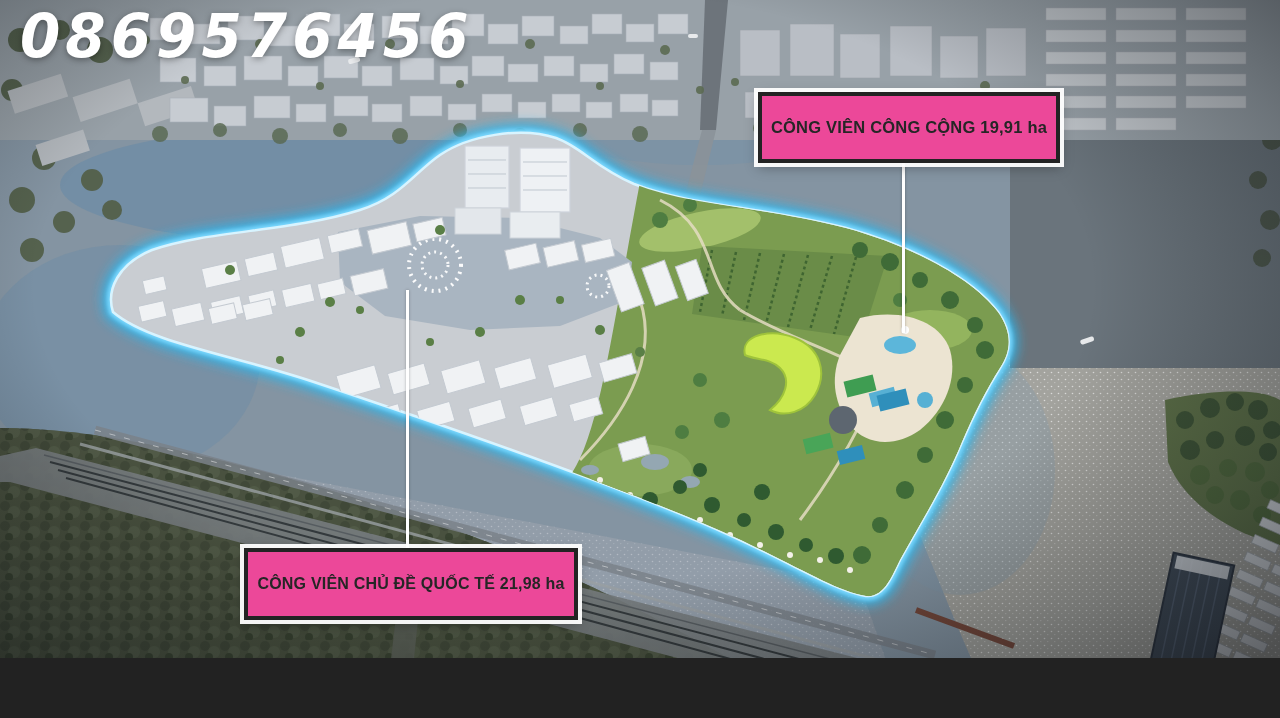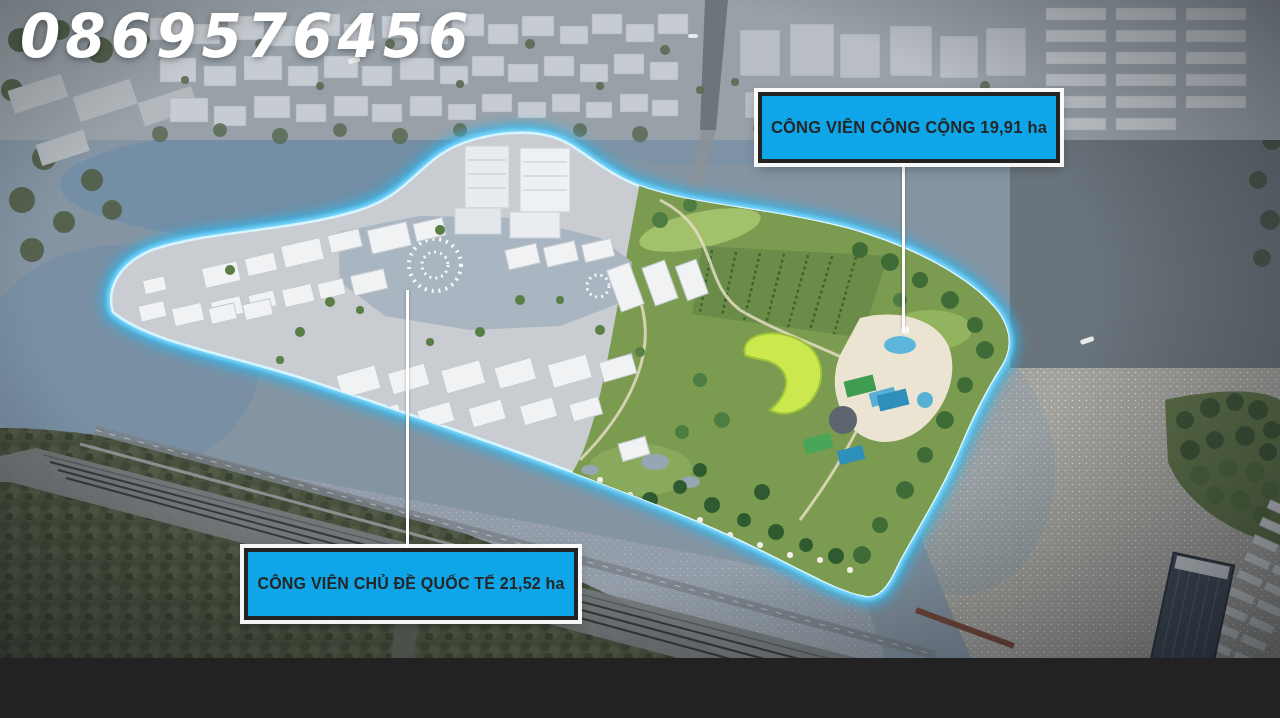--- a/index.html
+++ b/index.html
@@ -15,21 +15,21 @@
     font-family:"DejaVu Sans","Liberation Sans",sans-serif;
     font-style:italic;font-weight:bold;
     font-size:58px;letter-spacing:5px;color:#ffffff;
     text-shadow:0 2px 6px rgba(0,0,0,.35);
     transform:scaleY(1.04);
     white-space:nowrap;z-index:30;
   }
   
   .callout{
     position:absolute;z-index:20;
-    background:#0ea5e9;
+    background:#ec4899;
     border:4px solid #232323;
     box-shadow:0 0 0 4px rgba(255,255,255,.95), 0 4px 12px rgba(0,0,0,.35);
     display:flex;align-items:center;justify-content:center;
     color:#262626;font-weight:700;text-align:left;
     letter-spacing:.2px;white-space:nowrap;
   }
   .callout.box1{left:758px;top:92px;width:294px;height:63px;font-size:16.5px;}
   .callout.box2{left:244px;top:548px;width:326px;height:64px;font-size:16px;}
   
   .leader-line{
@@ -528,16 +528,16 @@
 
   <div class="watermark">0869576456</div>
 
   <div class="leader-line line1"></div>
   <div class="callout box1">
     <span>CÔNG VIÊN CÔNG CỘNG 19,91 ha</span>
   </div>
 
   <div class="leader-line line2"></div>
   <div class="callout box2">
-    <span>CÔNG VIÊN CHỦ ĐỀ QUỐC TẾ 21,52 ha</span>
+    <span>CÔNG VIÊN CHỦ ĐỀ QUỐC TẾ 21,98 ha</span>
   </div>
 
 </div>
 
 </body></html>

